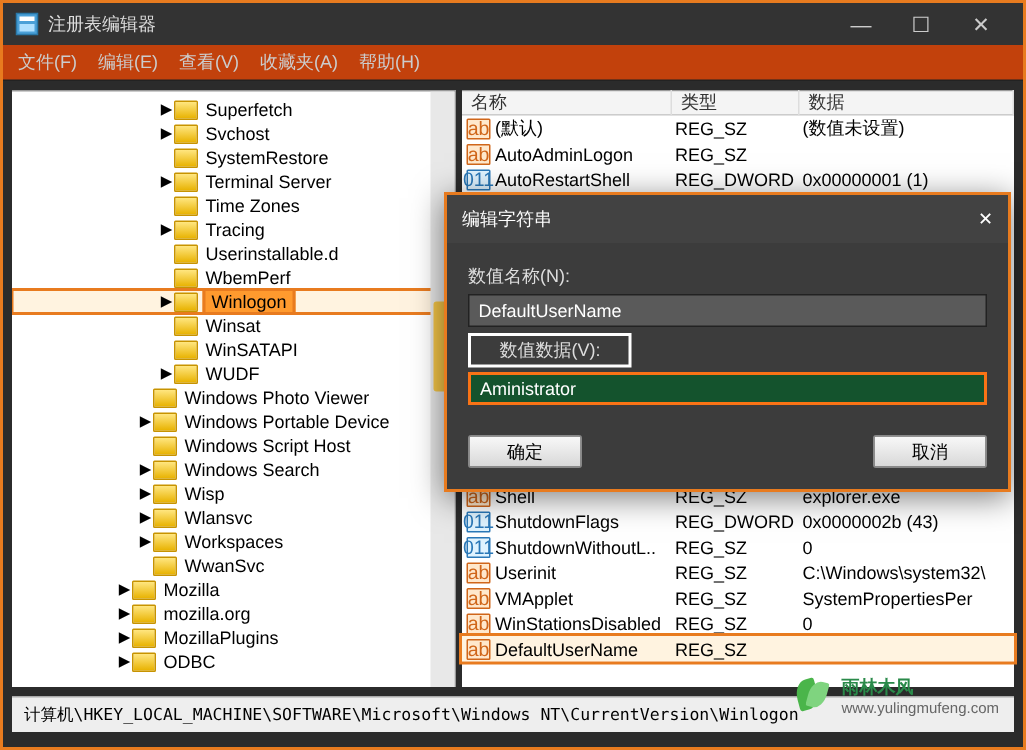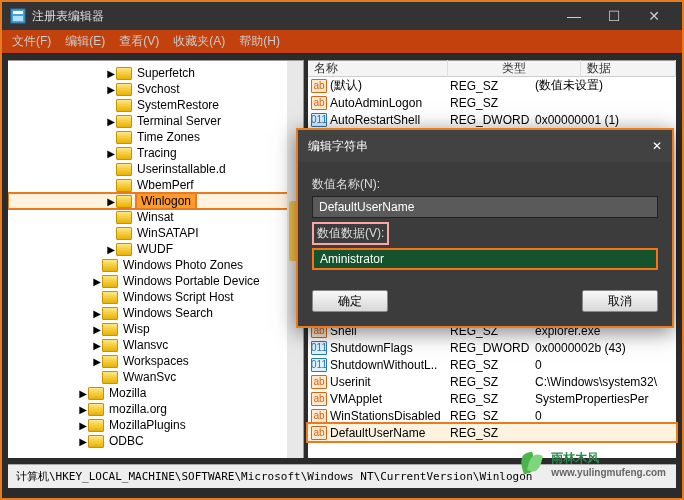--- a/index.html
+++ b/index.html
@@ -19,48 +19,48 @@
 .tree-row .folder { width: 16px; height: 13px; background: linear-gradient(#ffe680, #e8b200); border: 1px solid #c79300; border-radius: 1px; display: inline-block; margin-right: 3px; }
 .tree-row .label { padding: 0 2px; }
 .tree-row.selected .label { background: #ff9a2e; border: 2px solid #e87b1f; padding: 0 4px; }
 .tree-row.selected { outline: 2px solid #e87b1f; outline-offset: -1px; background: #fff3e0; }
 .tree-scroll { position: absolute; right: 0; top: 0; bottom: 0; width: 16px; background: #e8e8e8; }
 .tree-scroll .thumb { position: absolute; left: 2px; right: 2px; top: 140px; height: 60px; background: #f5c648; border-radius: 2px; }
 .listview { flex: 1; background: #fff; margin: 6px 6px 0 4px; border-top: 1px solid #999; position: relative; }
 .listhead { display: flex; background: #f4f4f4; border-bottom: 1px solid #ccc; height: 16px; align-items: center; color: #333; }
 .listhead .col { padding: 0 6px; border-right: 1px solid #ddd; }
 .col-name { width: 140px; }
-.col-type { width: 85px; margin-left: 48px; }
+.col-type { width: 85px; }
 .col-data { flex: 1; }
 .listbody { }
 .listrow { display: flex; height: 17px; align-items: center; color: #000; white-space: nowrap; overflow: hidden; }
-.listrow .ricon { width: 16px; height: 14px; margin: 0 3px; display: inline-flex; align-items: center; justify-content: center; font-size: 10px; border: 1px solid; border-radius: 1px; }
+.listrow .ricon { width: 16px; height: 14px; margin: 0 3px; display: inline-flex; align-items: center; justify-content: center; font-size: 13px; border: 1px solid; border-radius: 1px; }
 .licon-str { background: #ffe8cc; border-color: #e88b20; color: #d0661a; }
 .licon-num { background: #dff3ff; border-color: #5aa0d8; color: #2a78b8; }
 .listrow .rname { width: 120px; overflow: hidden; text-overflow: ellipsis; }
 .listrow .rtype { width: 85px; }
 .listrow .rdata { flex: 1; overflow: hidden; }
 .listrow.highlighted { outline: 2px solid #e87b1f; background: #fff3e0; }
 .statusbar { height: 24px; background: #eee; border-top: 1px solid #aaa; display: flex; align-items: center; padding: 0 8px; color: #000; margin: 6px; }
 .dialog { position: absolute; left: 294px; top: 126px; width: 378px; background: #3c3c3c; border: 2px solid #e87b1f; box-shadow: 0 4px 20px rgba(0,0,0,0.5); }
 .dialog-title { height: 24px; background: #424242; color: #fff; display: flex; align-items: center; padding: 16px 10px; font-size: 12px; }
 .dialog-title .spacer { flex: 1; }
 .dialog-title .close { color: #fff; cursor: default; }
 .dialog-body { padding: 10px 14px; color: #ccc; }
 .dialog-body .flabel { margin: 4px 0 3px; color: #ddd; }
 .dialog-body .fbox { height: 22px; background: #5a5a5a; border: 1px solid #222; color: #fff; padding: 0 6px; display: flex; align-items: center; font-family: Consolas, monospace; }
 .dialog-body .fbox.highlight { border: 2px solid #f97316; background: #14532d; }
-.dialog-body .labelhl { border: 2px solid #fca5a5; display: inline-block; padding: 1px 3px; }
+.dialog-body .labelhl { border: 2px solid #ffffff; display: inline-block; padding: 1px 19px; }
 .dialog-btns { display: flex; justify-content: space-between; gap: 10px; padding: 10px 14px 14px; }
 .dialog-btns button { width: 76px; height: 22px; background: linear-gradient(#f8f8f8,#d8d8d8); border: 1px solid #888; border-radius: 2px; color: #000; font-size: 12px; cursor: default; }
 .watermark { position: absolute; right: 16px; bottom: 20px; display: flex; align-items: center; gap: 6px; font-size: 22px; color: #2a8a4a; font-weight: bold; z-index: 50; }
 .watermark .leaf { width: 26px; height: 26px; position: relative; }
 .watermark .leaf::before { content: ""; position: absolute; width: 14px; height: 20px; background: #4ab54a; border-radius: 60% 10% 60% 10%; left: 2px; top: 2px; transform: rotate(-15deg); }
 .watermark .leaf::after { content: ""; position: absolute; width: 12px; height: 18px; background: #7fd47f; border-radius: 60% 10% 60% 10%; left: 10px; top: 3px; transform: rotate(15deg); }
-.watermark .sub { font-size: 10px; color: #666; display: block; font-weight: bold; }
+.watermark .sub { font-size: 10px; color: #666; display: block; font-weight: normal; }
 </style>
 </head>
 <body>
 
 <div class="titlebar">
   <svg class="icon" viewBox="0 0 16 16">
       <rect x="1" y="1" width="14" height="14" fill="#4aa0d8" stroke="#2a78a8"></rect>
       <rect x="3" y="3" width="10" height="3" fill="#fff"></rect>
       <rect x="3" y="8" width="10" height="5" fill="#afe0ff"></rect>
     </svg>
@@ -151,21 +151,21 @@
         <div class="tree-row">
           <span class="indent" style="width:98px"></span>
           <span class="arrow">▶</span>
           <span class="folder"></span>
           <span class="label">WUDF</span>
         </div>
         <div class="tree-row">
           <span class="indent" style="width:84px"></span>
           <span class="arrow"></span>
           <span class="folder"></span>
-          <span class="label">Windows Photo Zones</span>
+          <span class="label">Windows Photo Viewer</span>
         </div>
         <div class="tree-row">
           <span class="indent" style="width:84px"></span>
           <span class="arrow">▶</span>
           <span class="folder"></span>
           <span class="label">Windows Portable Device</span>
         </div>
         <div class="tree-row">
           <span class="indent" style="width:84px"></span>
           <span class="arrow"></span>

